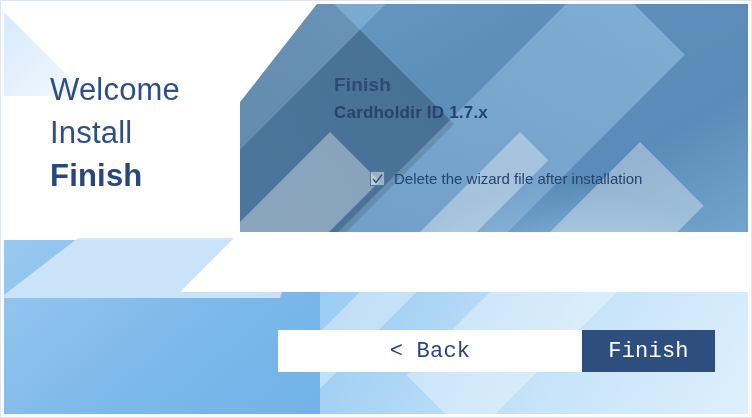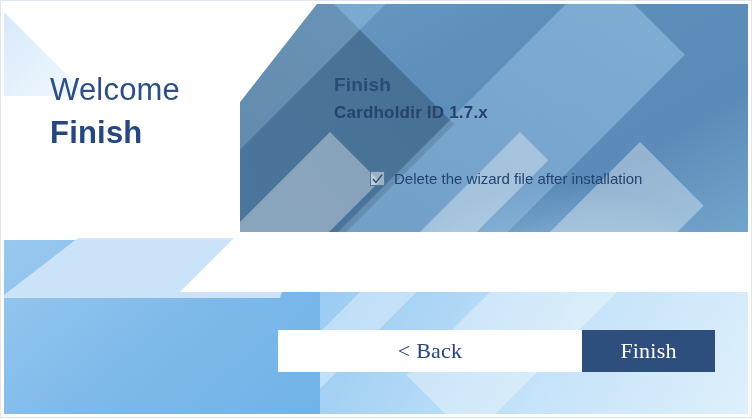--- a/index.html
+++ b/index.html
@@ -238,21 +238,21 @@
   }
   .btn {
     flex: 1 1 0;
     display: flex;
     align-items: center;
     justify-content: center;
     font-size: 22px;
     color: #26477f;
     background: transparent;
     border: none;
-    font-family: Liberation Serif, serif;
+    font-family: Liberation Mono, monospace;
     cursor: pointer;
     letter-spacing: .2px;
     white-space: nowrap;
   }
   .btn.primary {
     background: #2e4f7d;
     color: #ffffff;
     flex: 0 0 133px;
   }
 </style>
@@ -282,20 +282,21 @@
       <div class="bl-3-stripe" style="left:640px; top:-150px; width:90px;  height:330px;"></div>
     </div>
 
     <div class="bl-1"></div>
     <div class="bl-2"></div>
     <div class="white-band"></div>
   </div>
 
   <div class="steps">
     <div class="step">Welcome</div>
+    <div class="step">Install</div>
     <div class="step active">Finish</div>
   </div>
 
   <div class="pane-title">Finish</div>
   <div class="pane-subtitle">Cardholdir ID 1.7.x</div>
 
   <div class="option-row">
     <span class="checkbox">
       <svg width="11" height="10" viewBox="0 0 11 10">
         <path d="M1 5 L4 8.4 L10 0.8" fill="none" stroke="#2b4a78" stroke-width="1.4"></path>

